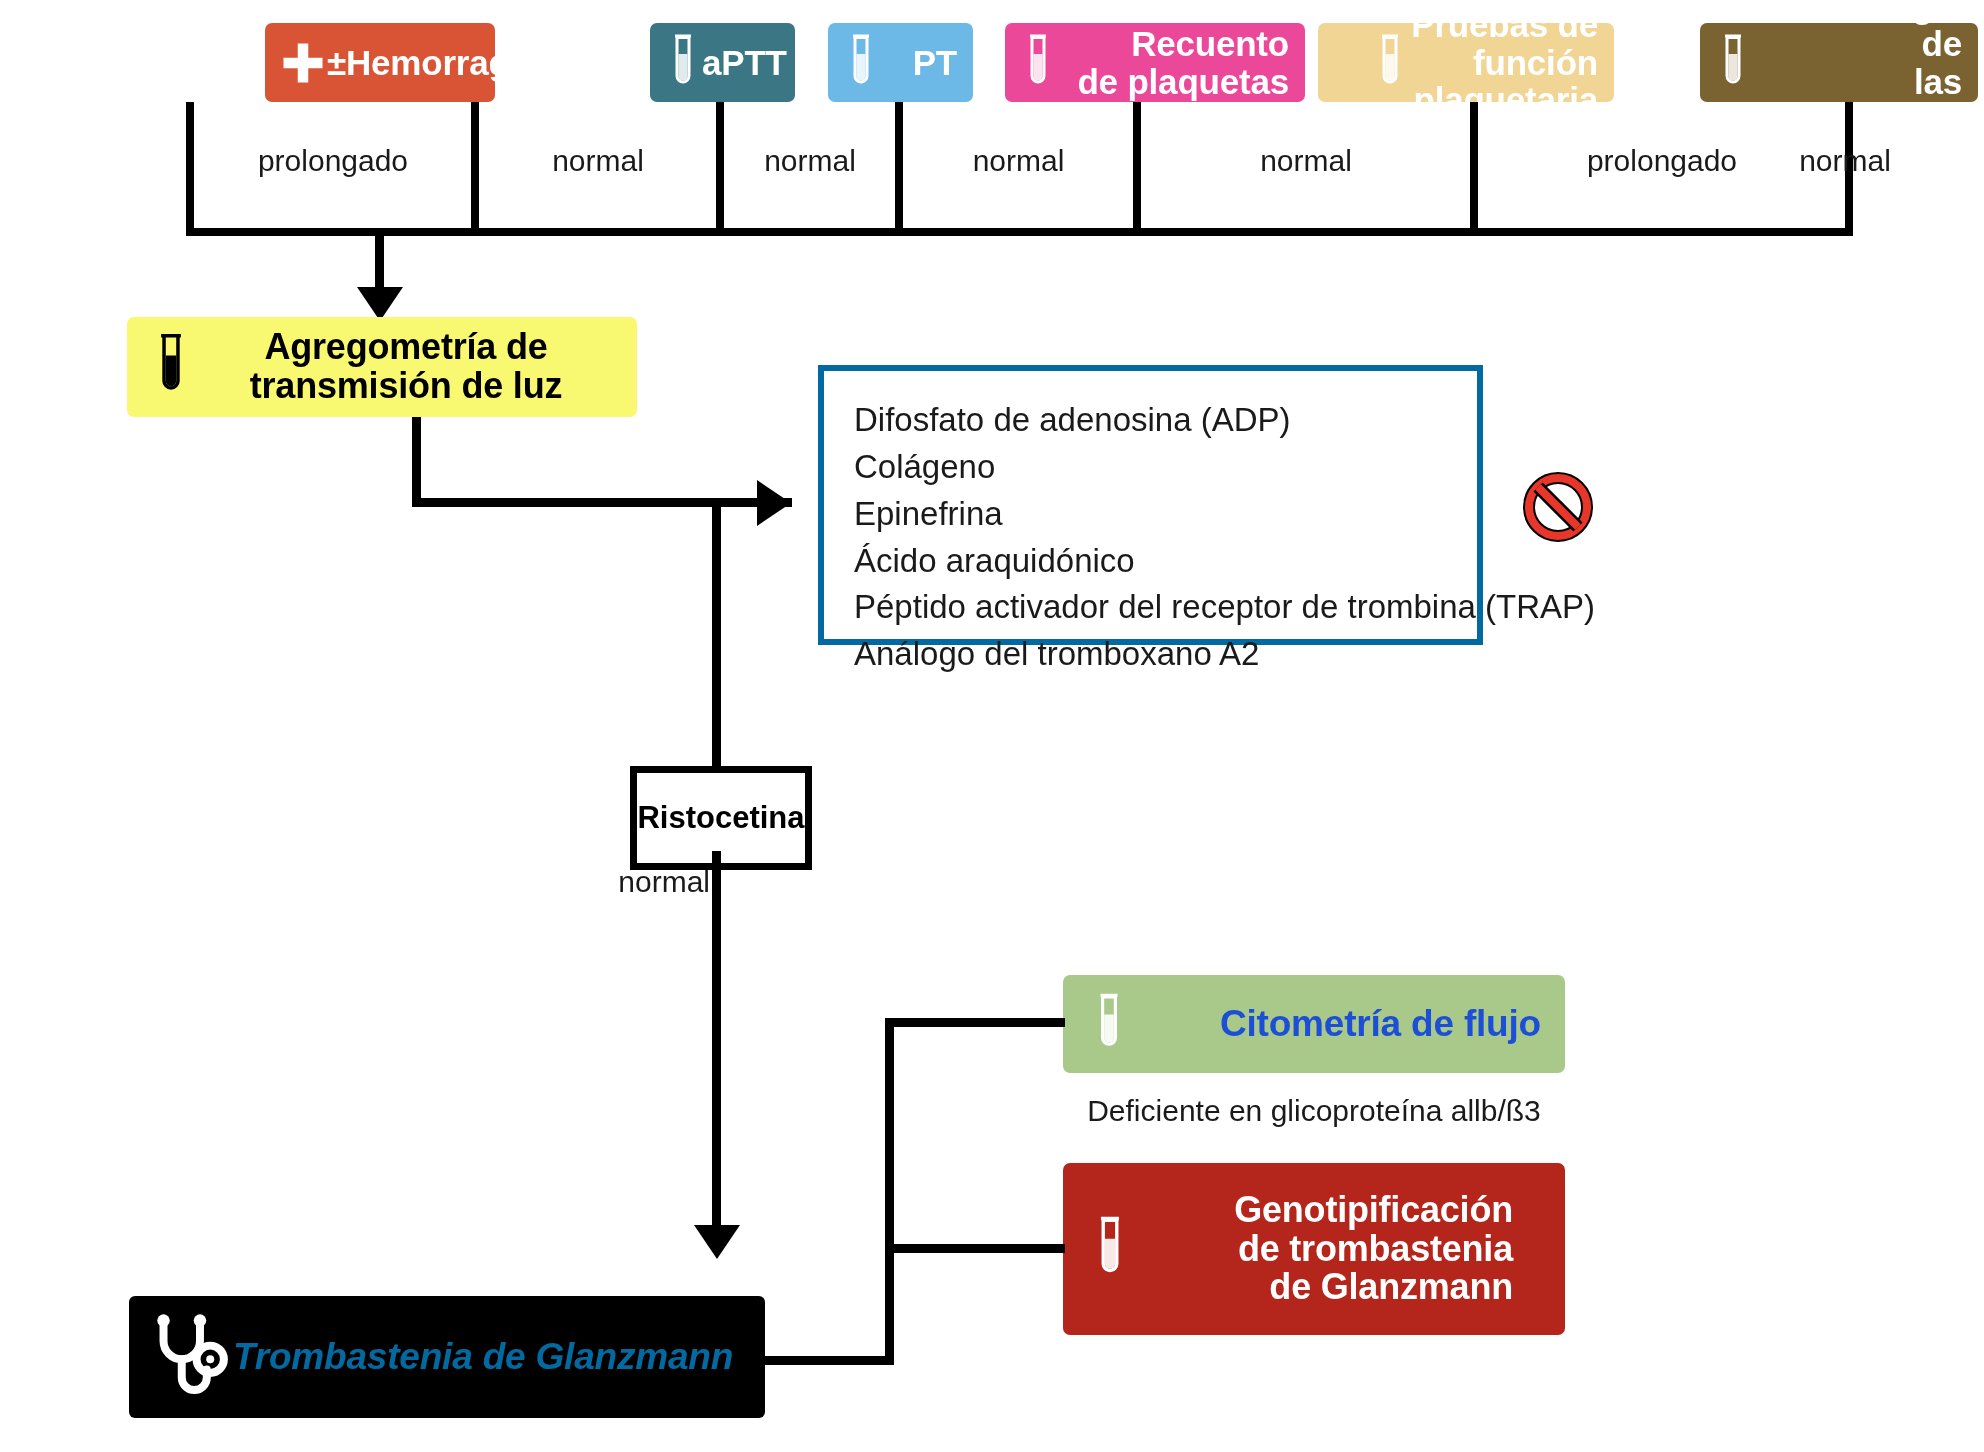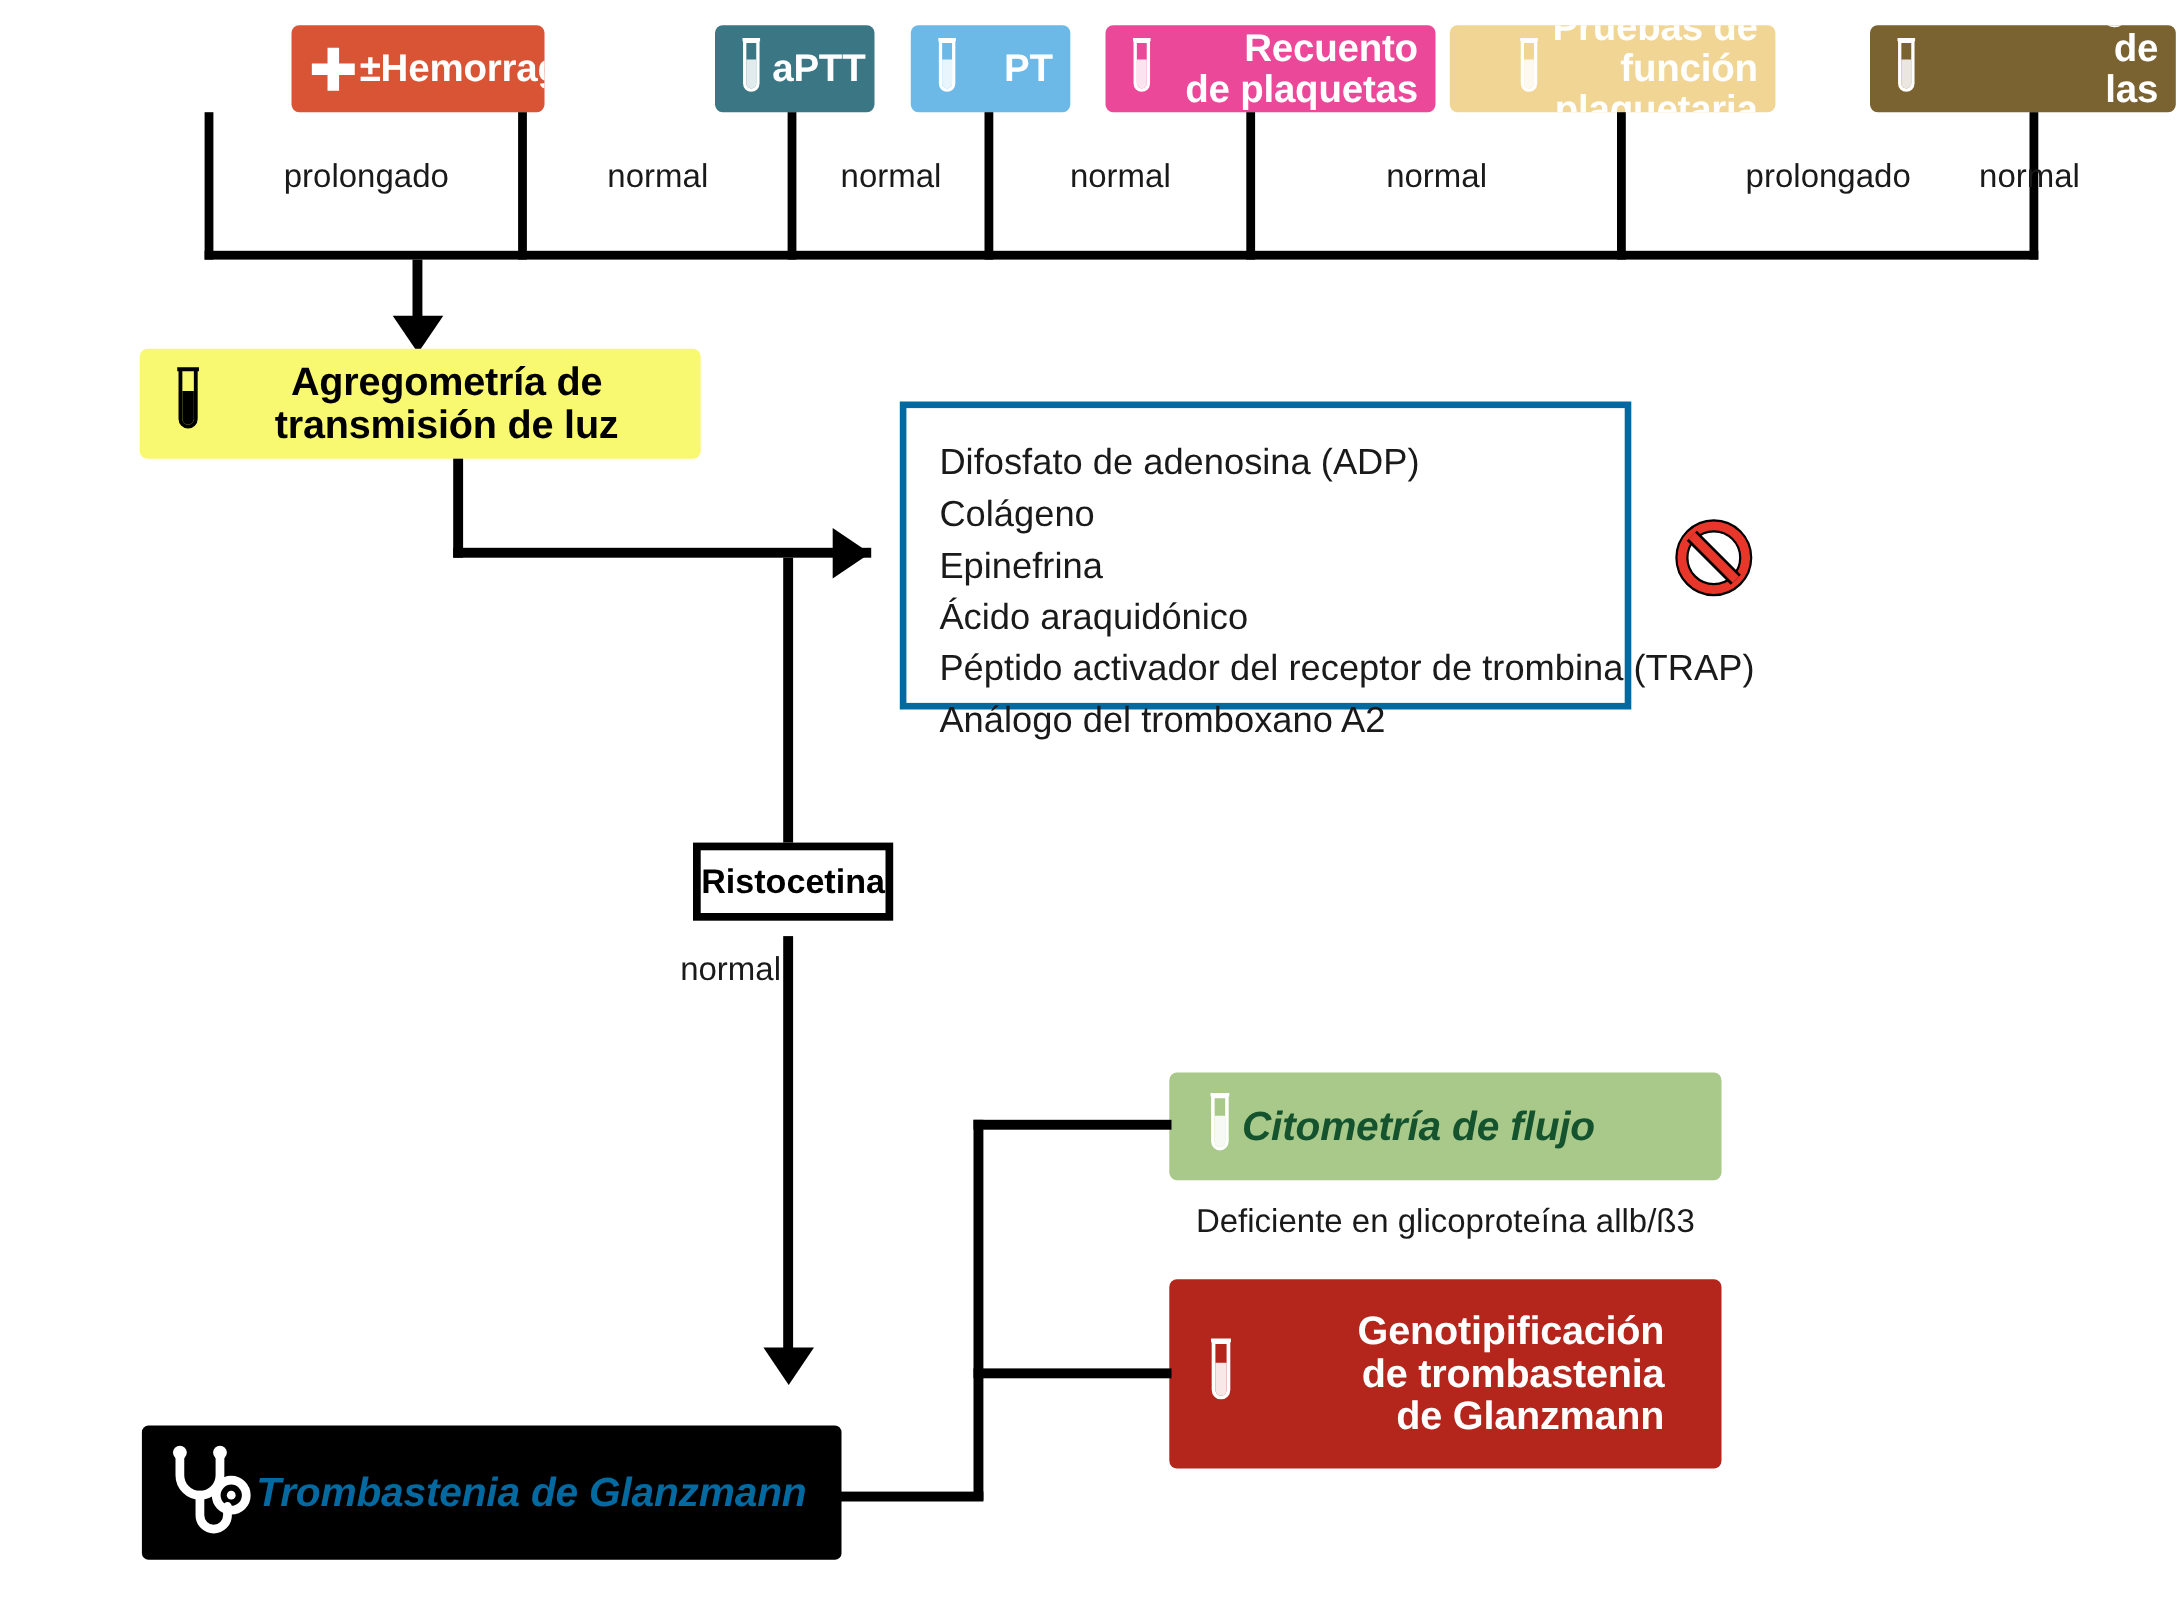--- a/index.html
+++ b/index.html
@@ -119,21 +119,21 @@
   #agregometria .lbl {
     color: #000000;
     font-size: 36px;
     text-align: center;
     padding-right: 18px;
   }
   #agregometria .ico { padding-left: 22px; }
 
   
   #citometria { background: #a8c98a; }
-  #citometria .lbl { color:#14532d; font-size:37px; text-align:left; padding-right:24px;font-style:italic;}
+  #citometria .lbl { color:#1d4ed8; font-size:37px; text-align:right; padding-right:24px;}
   #citometria .ico { padding-left: 26px; }
 
   
   #genotipificacion { background: #b4251c; }
   #genotipificacion .lbl { color:#ffffff; font-size:36px; text-align:right; padding-right:52px;}
   #genotipificacion .ico { padding-left: 26px; }
 
   
   #glanzmann { background: #000000; border-radius: 6px; }
   #glanzmann .lbl { color:#0369a1; font-size:37px; padding-right: 24px; font-style: italic;}
@@ -263,21 +263,21 @@
     <svg width="72" height="72" viewBox="0 0 72 72" aria-hidden="true">
       <circle cx="36" cy="36" r="29" fill="none" stroke="#000000" stroke-width="12"></circle>
       <circle cx="36" cy="36" r="29" fill="none" stroke="#e8362a" stroke-width="8"></circle>
       <line x1="16" y1="16" x2="56" y2="56" stroke="#000000" stroke-width="13"></line>
       <line x1="16" y1="16" x2="56" y2="56" stroke="#e8362a" stroke-width="8"></line>
     </svg>
   </div>
 
   <div class="ln" style="left:712px; top:507px; width:9px; height:260px;"></div>
 
-  <div id="ristocetina-box" style="left:630px; top:766px; width:182px; height:71px;">
+  <div id="ristocetina-box" style="left:630px; top:766px; width:182px; height:104px;">
     <span>Ristocetina</span>
   </div>
 
   <div class="edgelabel" style="left:560px; top:865px; width:150px; text-align:right;">normal</div>
 
   <div class="ln" style="left:712px; top:851px; width:9px; height:382px;"></div>
   <div class="arrowdown" style="left:694px; top:1225px;"></div>
 
   <div class="node" id="citometria" style="left:1063px; top:975px; width:502px; height:98px;">
     <span class="ico">

